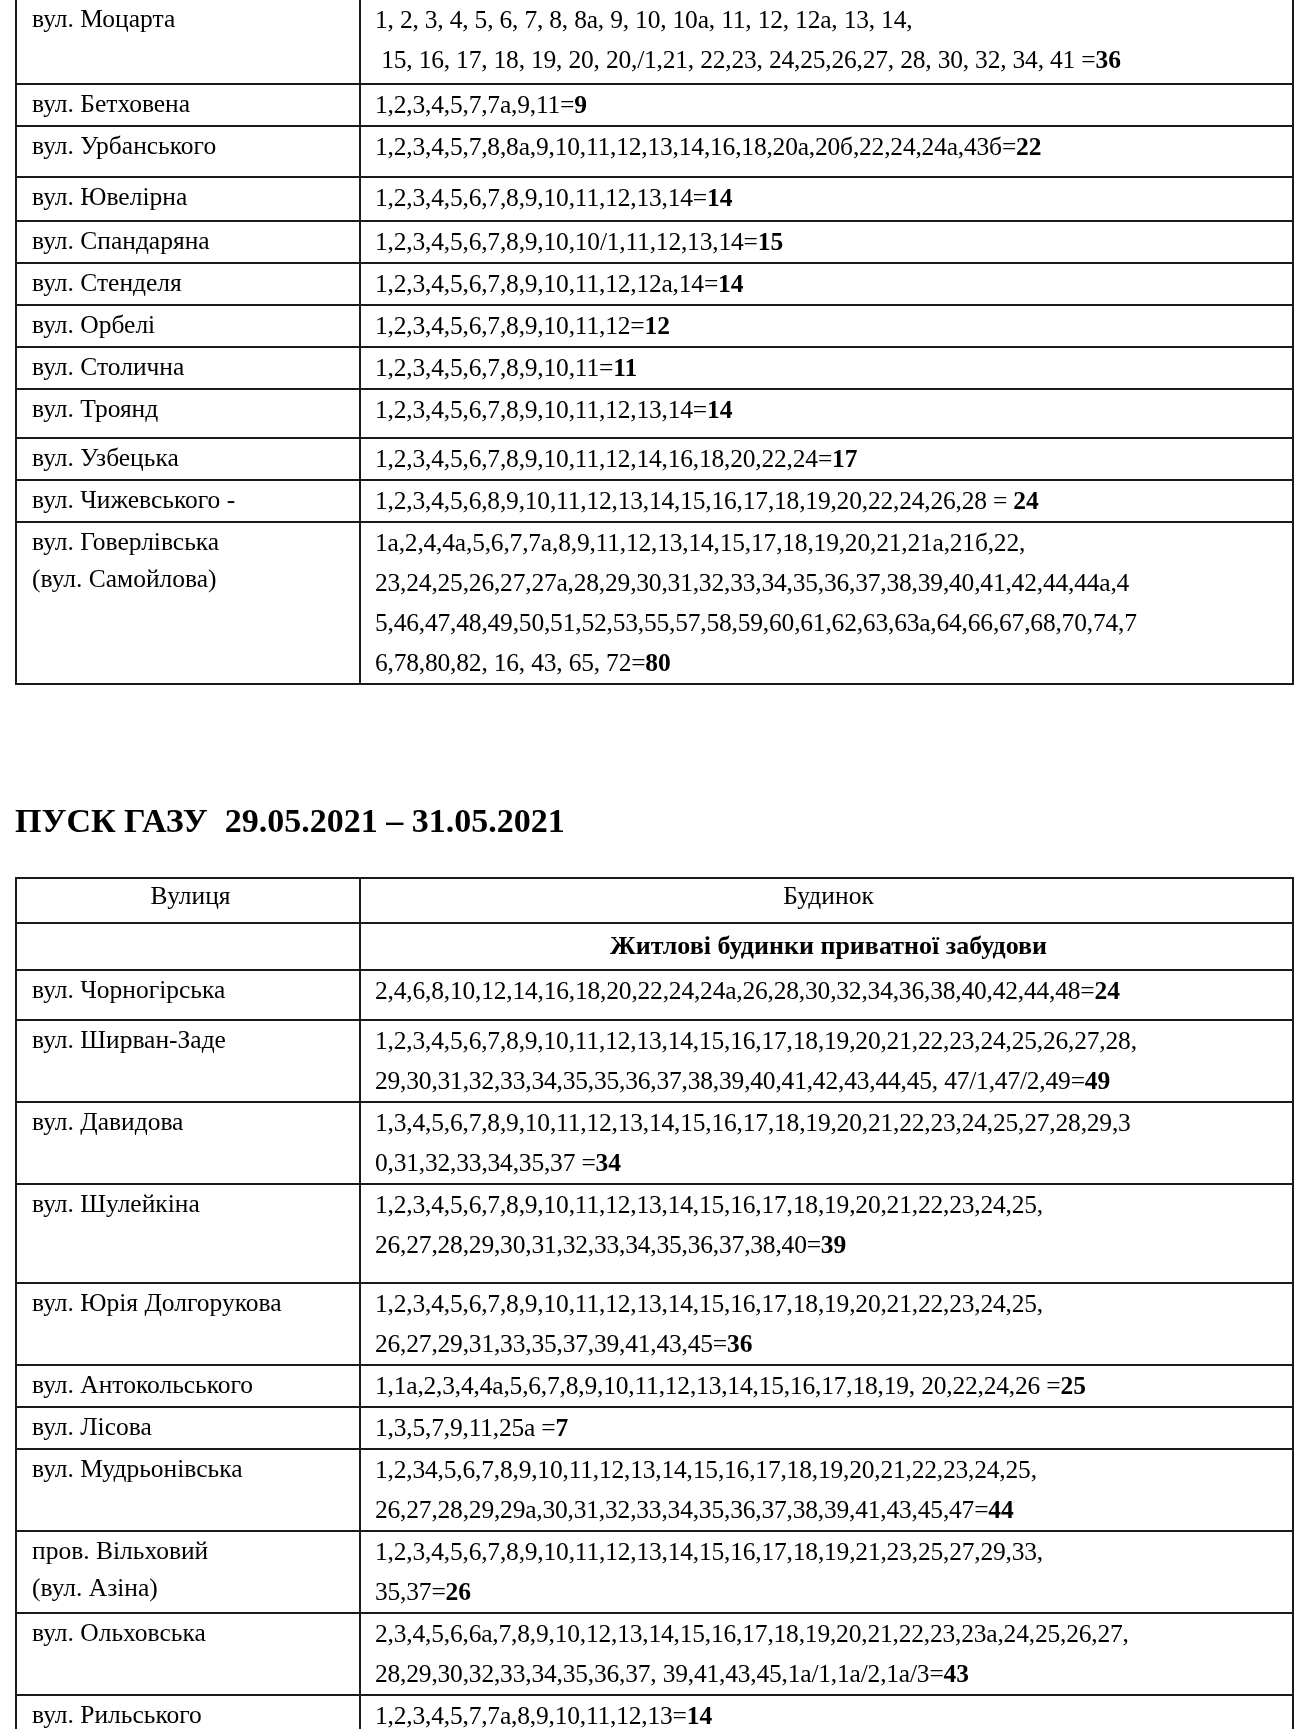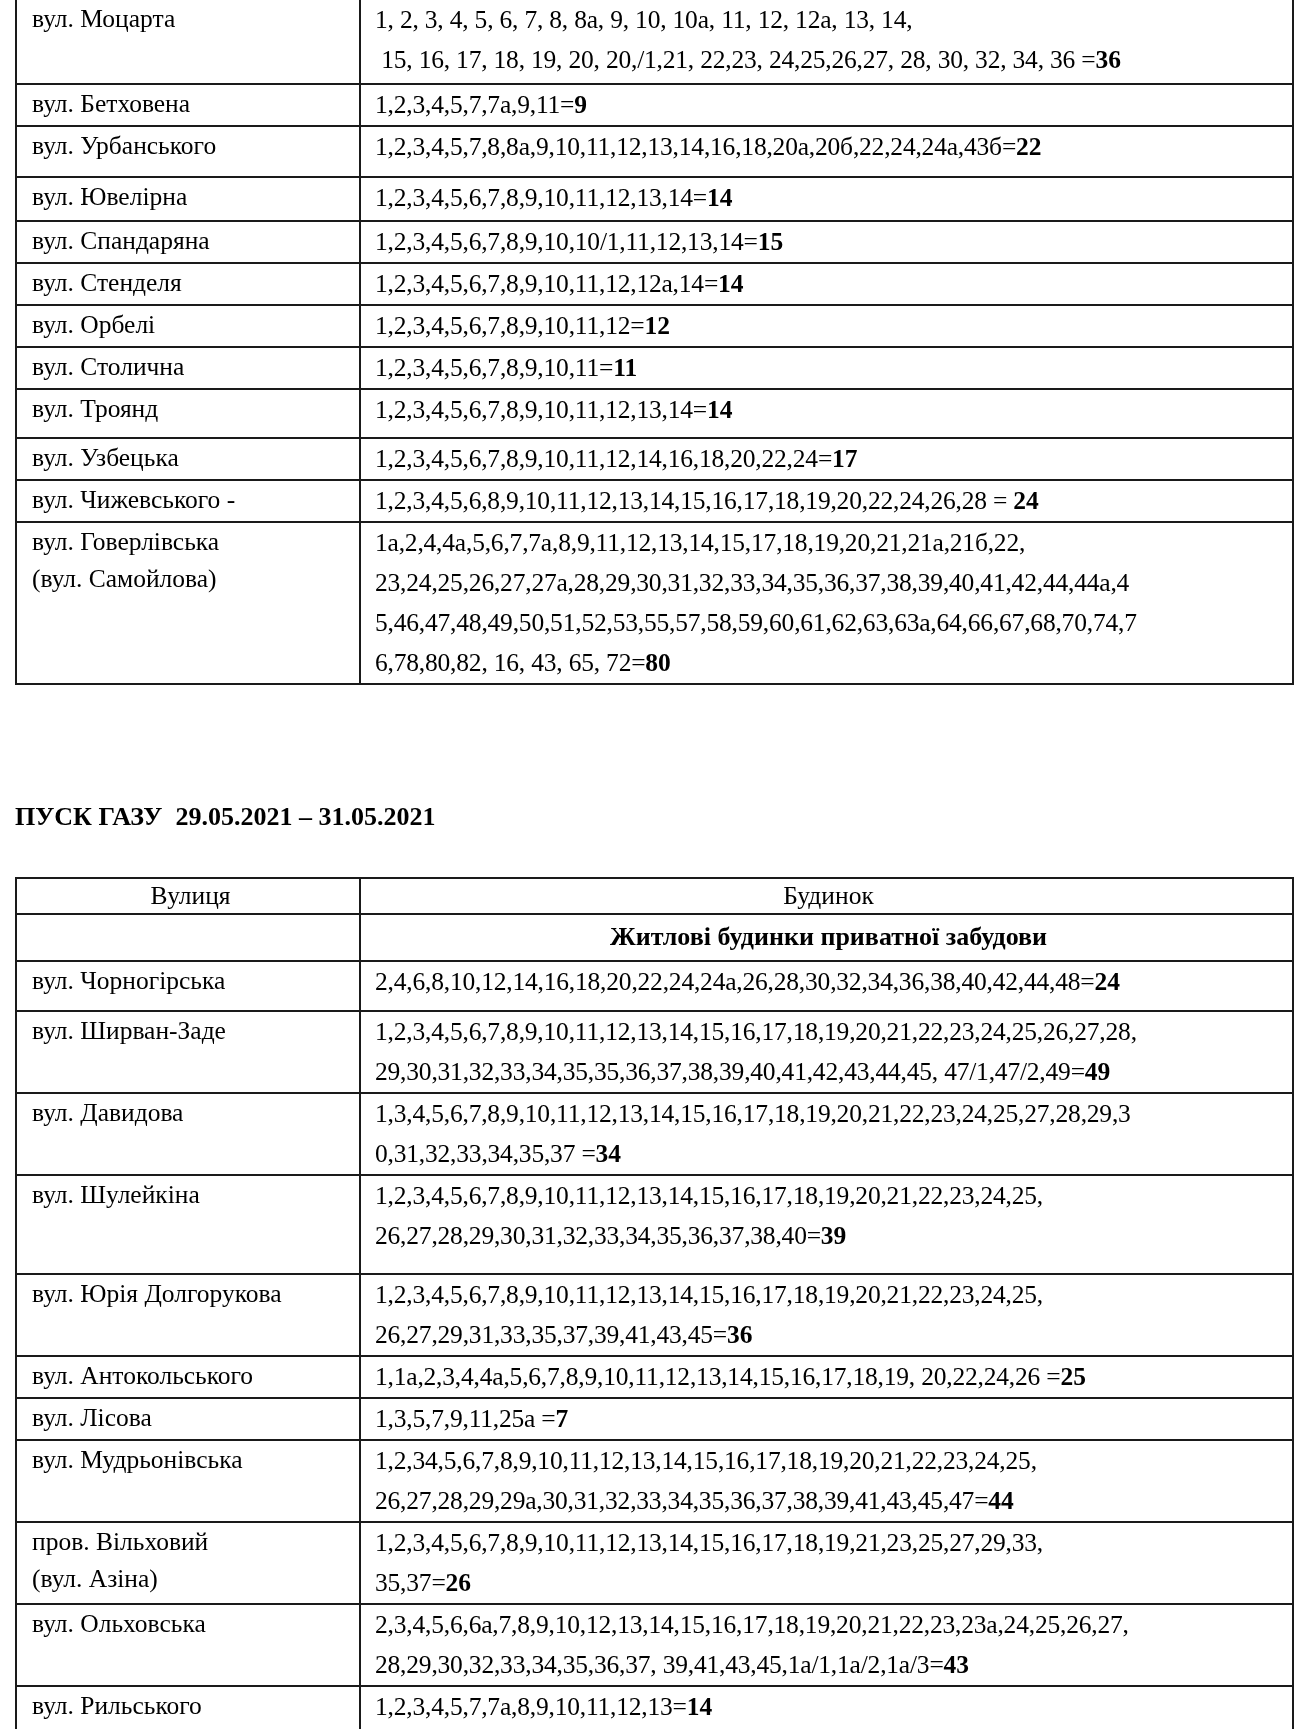--- a/index.html
+++ b/index.html
@@ -52,38 +52,38 @@
       font-weight: bold;
       text-align: center;
       font-size: 26px;
     }
     #table1 { top: -2px; }
     #table2 { top: 877px; }
     .section-title {
       position: absolute;
       left: 15px;
       top: 802px;
-      font-size: 26px;
+      font-size: 34px;
       font-weight: bold;
       letter-spacing: 0px;
       white-space: pre;
     }
   </style>
 </head>
 <body>
 
 <table class="tbl" id="table1">
   <tbody id="t1body">
       <tr style="height: 85px;">
         <td class="street">
           <span style="display: block;">вул. Моцарта</span>
         </td>
         <td class="houses">
           <span style="display: block; white-space: pre;"><span class="list">1, 2, 3, 4, 5, 6, 7, 8, 8а, 9, 10, 10а, 11, 12, 12а, 13, 14,</span></span>
-          <span style="display: block; white-space: pre;"><span class="list"> 15, 16, 17, 18, 19, 20, 20,/1,21, 22,23, 24,25,26,27, 28, 30, 32, 34, 36 =</span><span class="total">36</span></span>
+          <span style="display: block; white-space: pre;"><span class="list"> 15, 16, 17, 18, 19, 20, 20,/1,21, 22,23, 24,25,26,27, 28, 30, 32, 34, 41 =</span><span class="total">36</span></span>
         </td>
       </tr>
       <tr style="height: 41px;">
         <td class="street">
           <span style="display: block;">вул. Бетховена</span>
         </td>
         <td class="houses">
           <span style="display: block; white-space: pre;"><span class="list">1,2,3,4,5,7,7а,9,11=</span><span class="total">9</span></span>
         </td>
       </tr>
@@ -171,21 +171,21 @@
           <span style="display: block; white-space: pre;"><span class="list">6,78,80,82, 16, 43, 65, 72=</span><span class="total">80</span></span>
         </td>
       </tr>
     </tbody>
 </table>
 
 <div class="section-title">ПУСК ГАЗУ  29.05.2021 – 31.05.2021</div>
 
 <table class="tbl" id="table2">
   <tbody id="t2body">
-    <tr style="height:36px">
+    <tr style="height:45px">
       <td class="street center" style="line-height:34px">Вулиця</td>
       <td class="center" style="line-height:34px">Будинок</td>
     </tr>
     <tr style="height:47px">
       <td class="street"></td>
       <td class="subhead" style="line-height:44px">Житлові будинки приватної забудови</td>
     </tr>
   <tr style="height: 50px;">
         <td class="street">
           <span style="display: block;">вул. Чорногірська</span>

